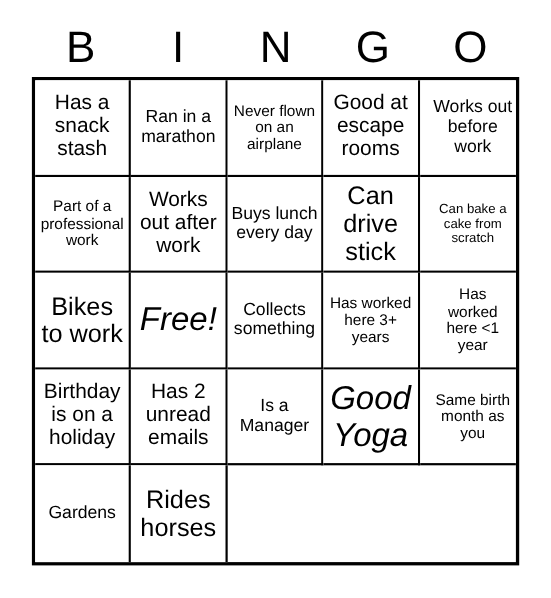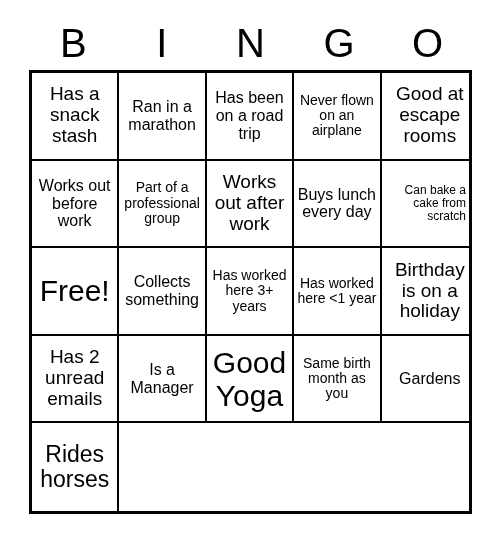--- a/index.html
+++ b/index.html
@@ -79,26 +79,26 @@
 
   .cell-text {
     display: block;
     width: 100%;
     line-height: 1.1;
     word-wrap: break-word;
     hyphens: none;
   }
 
   
-  .fs-xs  { font-size: 12px; text-align: right; }
+  .fs-xs  { font-size: 12px; }
   .fs-sm  { font-size: 14px; }
   .fs-md  { font-size: 16px; }
   .fs-lg  { font-size: 19px; }
   .fs-xl  { font-size: 23px; }
-  .fs-xxl { font-size: 30px; }
+  .fs-xxl { font-size: 30px; font-style: italic; }
 </style>
 </head>
 <body>
 
 <div id="card">
 
   <div id="header">
       <div class="header-cell">B</div>
       <div class="header-cell">I</div>
       <div class="header-cell">N</div>
@@ -107,42 +107,45 @@
     </div>
 
   <div id="grid">
       <div class="cell">
         <span class="cell-text fs-lg">Has a snack stash</span>
       </div>
       <div class="cell">
         <span class="cell-text fs-md">Ran in a marathon</span>
       </div>
       <div class="cell">
-        <span class="cell-text fs-md">Has been on a road trip</span>
-      </div>
-      <div class="cell">
         <span class="cell-text fs-sm">Never flown on an airplane</span>
       </div>
       <div class="cell">
         <span class="cell-text fs-lg">Good at escape rooms</span>
       </div>
       <div class="cell">
         <span class="cell-text fs-md">Works out before work</span>
       </div>
       <div class="cell">
-        <span class="cell-text fs-sm">Part of a professional group</span>
+        <span class="cell-text fs-sm">Part of a professional work</span>
       </div>
       <div class="cell">
         <span class="cell-text fs-lg">Works out after work</span>
       </div>
       <div class="cell">
         <span class="cell-text fs-md">Buys lunch every day</span>
       </div>
       <div class="cell">
+        <span class="cell-text fs-xl">Can drive stick</span>
+      </div>
+      <div class="cell">
         <span class="cell-text fs-xs">Can bake a cake from scratch</span>
+      </div>
+      <div class="cell">
+        <span class="cell-text fs-xl">Bikes to work</span>
       </div>
       <div class="cell">
         <span class="cell-text fs-xxl">Free!</span>
       </div>
       <div class="cell">
         <span class="cell-text fs-md">Collects something</span>
       </div>
       <div class="cell">
         <span class="cell-text fs-sm">Has worked here 3+ years</span>
       </div>

